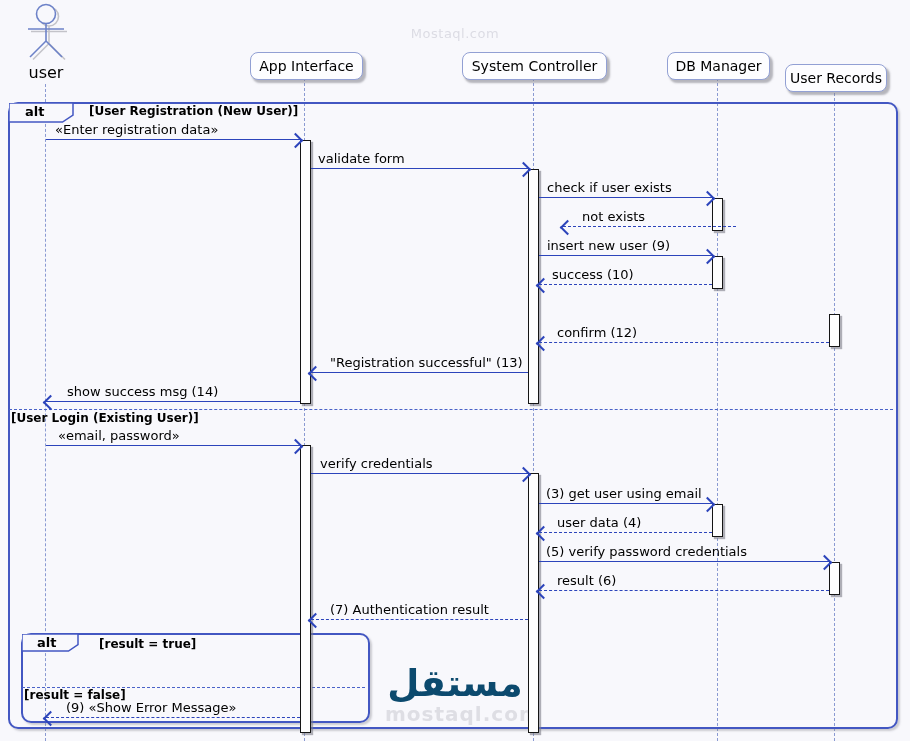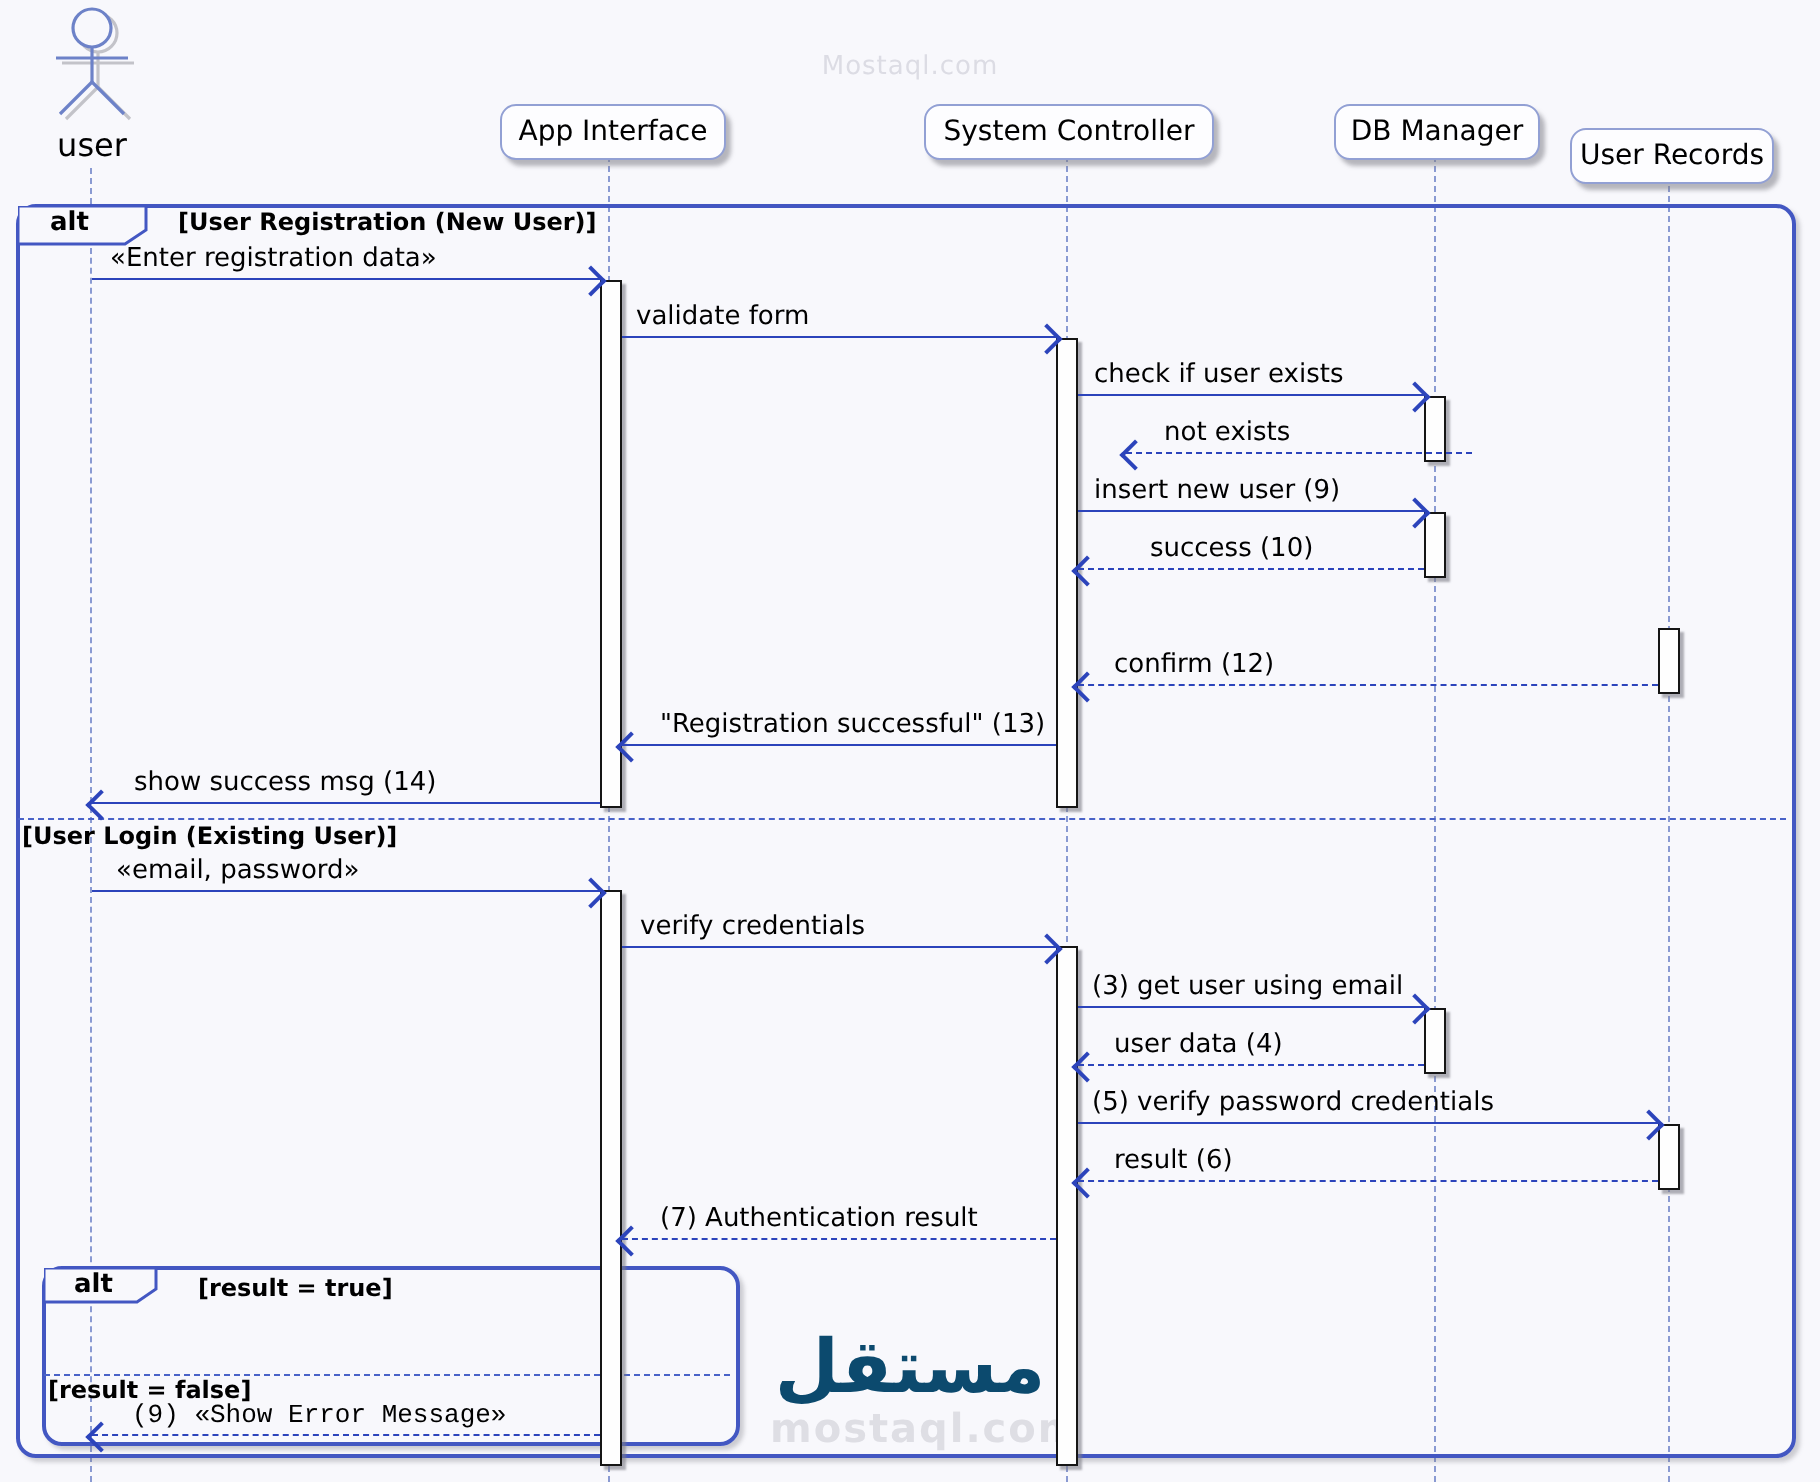--- a/index.html
+++ b/index.html
@@ -154,21 +154,21 @@
         <span class="head l"></span>
       </div>
   </div>
   <div class="msg" style="left:539px;top:236px;width:173px;">
     <div class="lbl" style="left:8px;">insert new user (9)</div>
     <div class="line">
         <span class="head r"></span>
       </div>
   </div>
   <div class="msg dashed" style="left:539px;top:265px;width:173px;">
-    <div class="lbl" style="left:36px;">success (10)</div>
+    <div class="lbl" style="left:13px;">success (10)</div>
     <div class="line">
         <span class="head l"></span>
       </div>
   </div>
   <div class="msg dashed" style="left:539px;top:323px;width:290px;">
     <div class="lbl" style="left:18px;">confirm (12)</div>
     <div class="line">
         <span class="head l"></span>
       </div>
   </div>
@@ -220,20 +220,20 @@
     <div class="line">
         <span class="head l"></span>
       </div>
   </div>
   <div class="msg dashed" style="left:311px;top:600px;width:217px;">
     <div class="lbl" style="left:19px;">(7) Authentication result</div>
     <div class="line">
         <span class="head l"></span>
       </div>
   </div>
-  <div class="msg dashed" style="left:46px;top:698px;width:254px;font-family:Liberation Mono, monospace;">
+  <div class="msg dashed" style="left:46px;top:698px;width:254px;">
     <div class="lbl" style="left:20px;">(9) «Show Error Message»</div>
     <div class="line">
         <span class="head l"></span>
       </div>
   </div>
 
 </div>
 
 </body></html>

